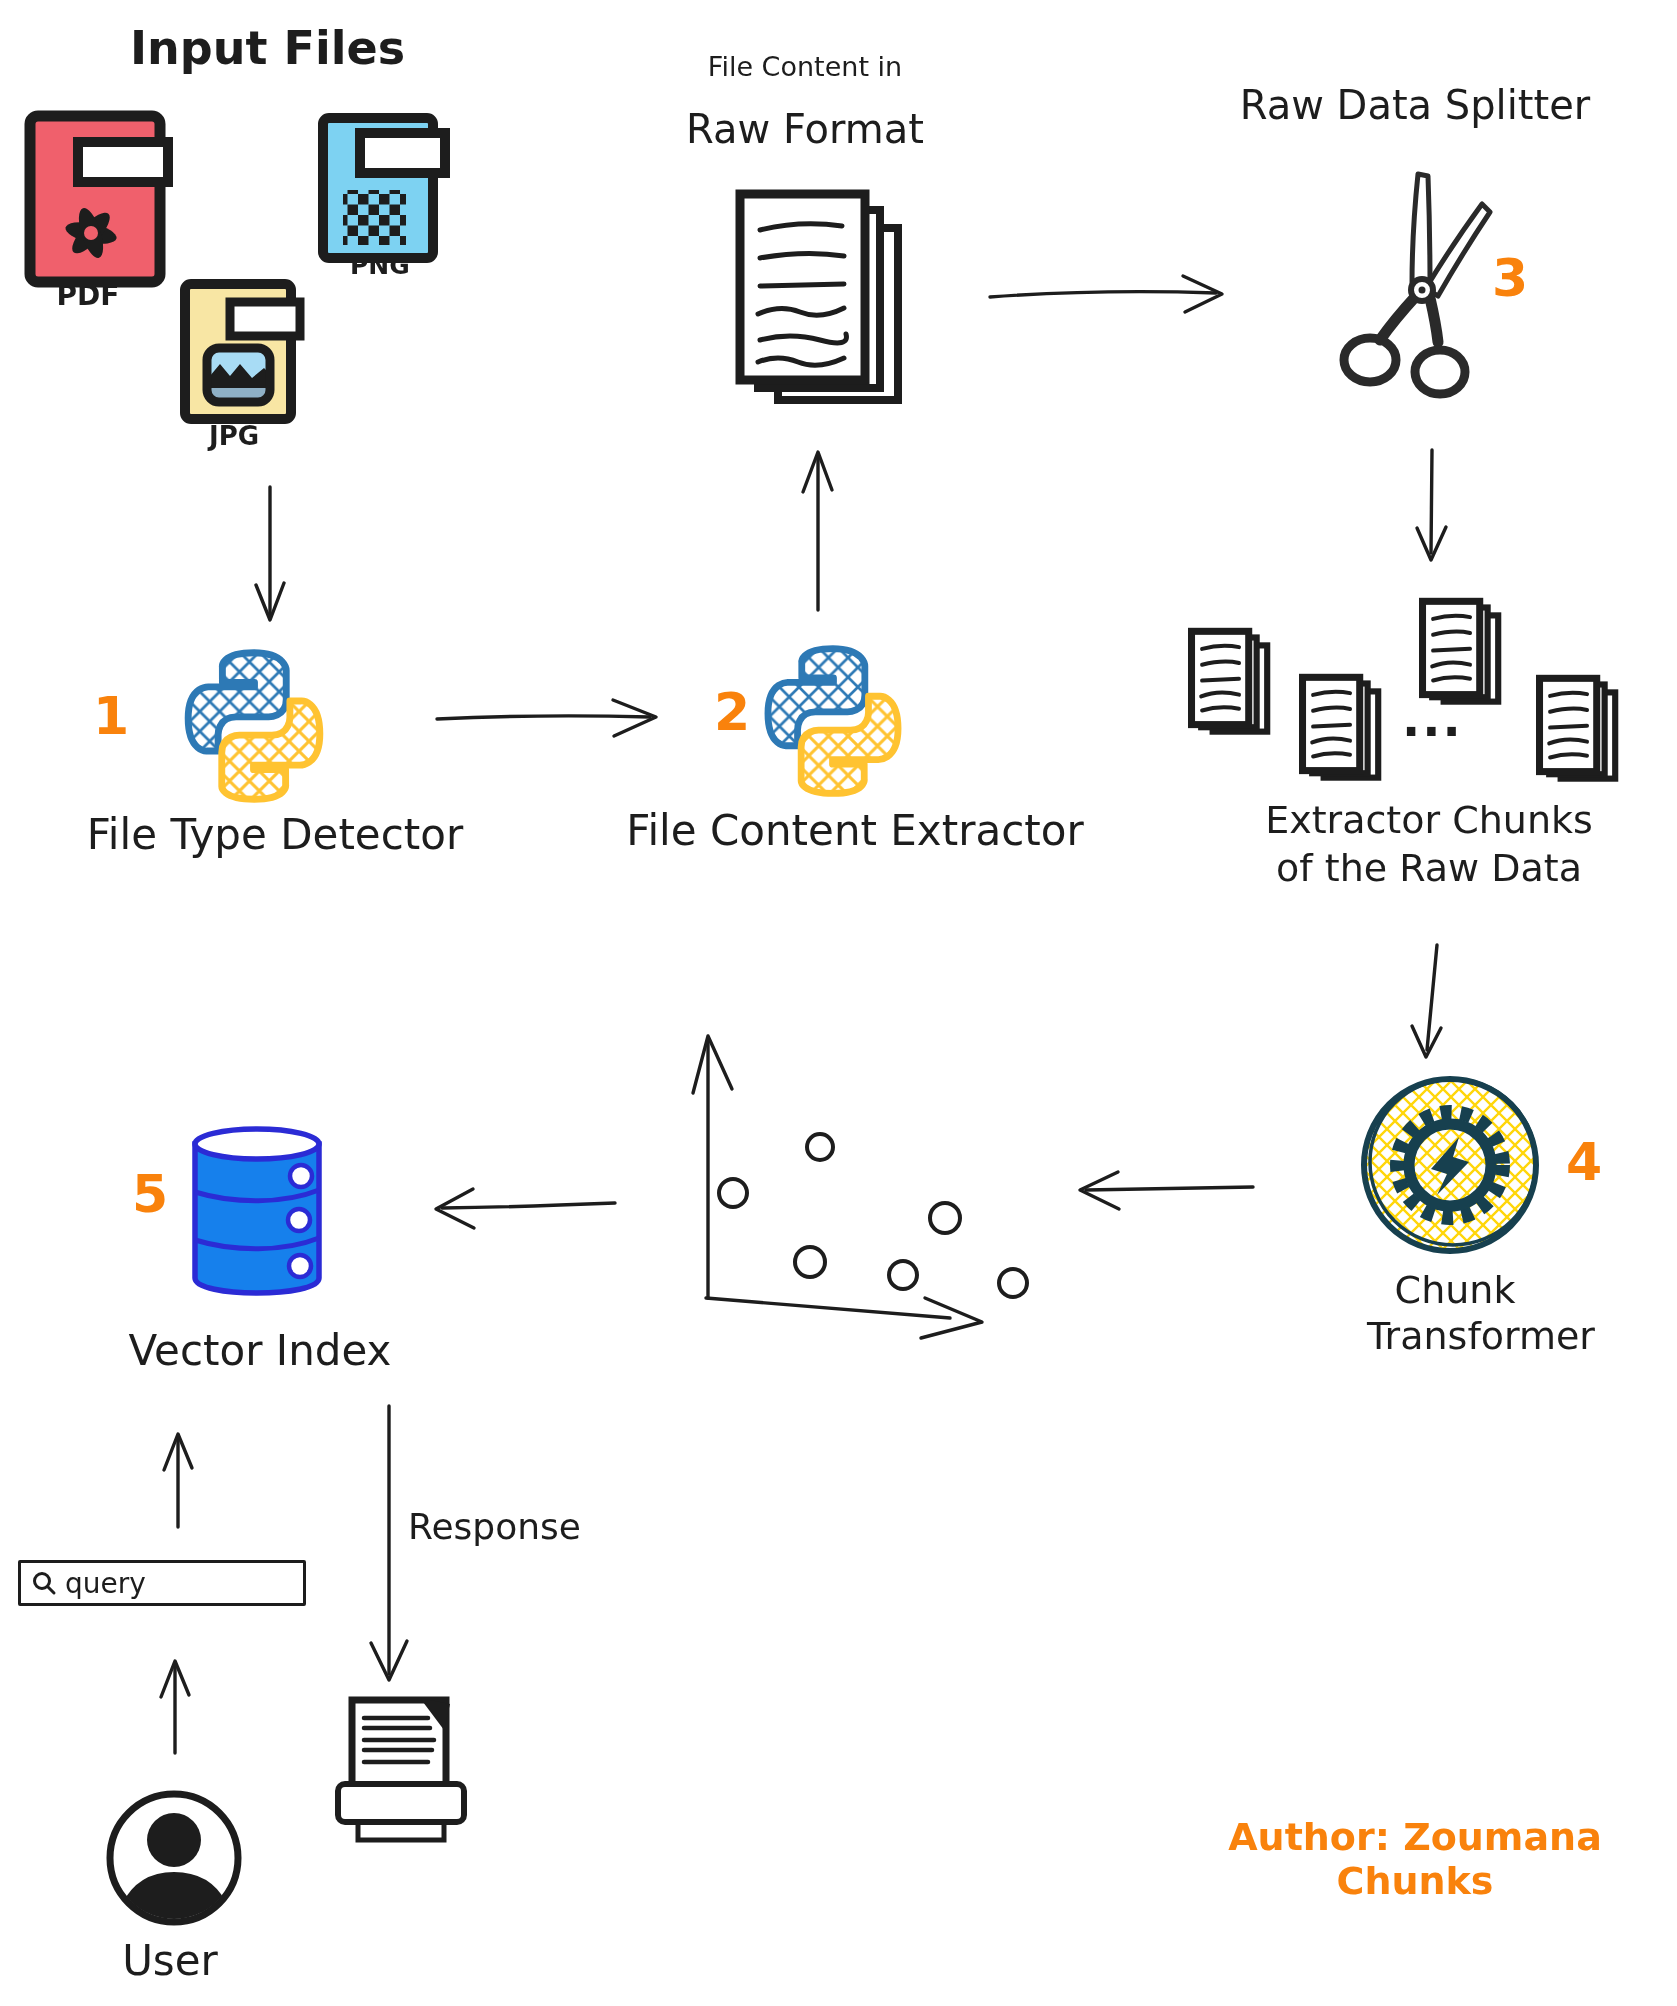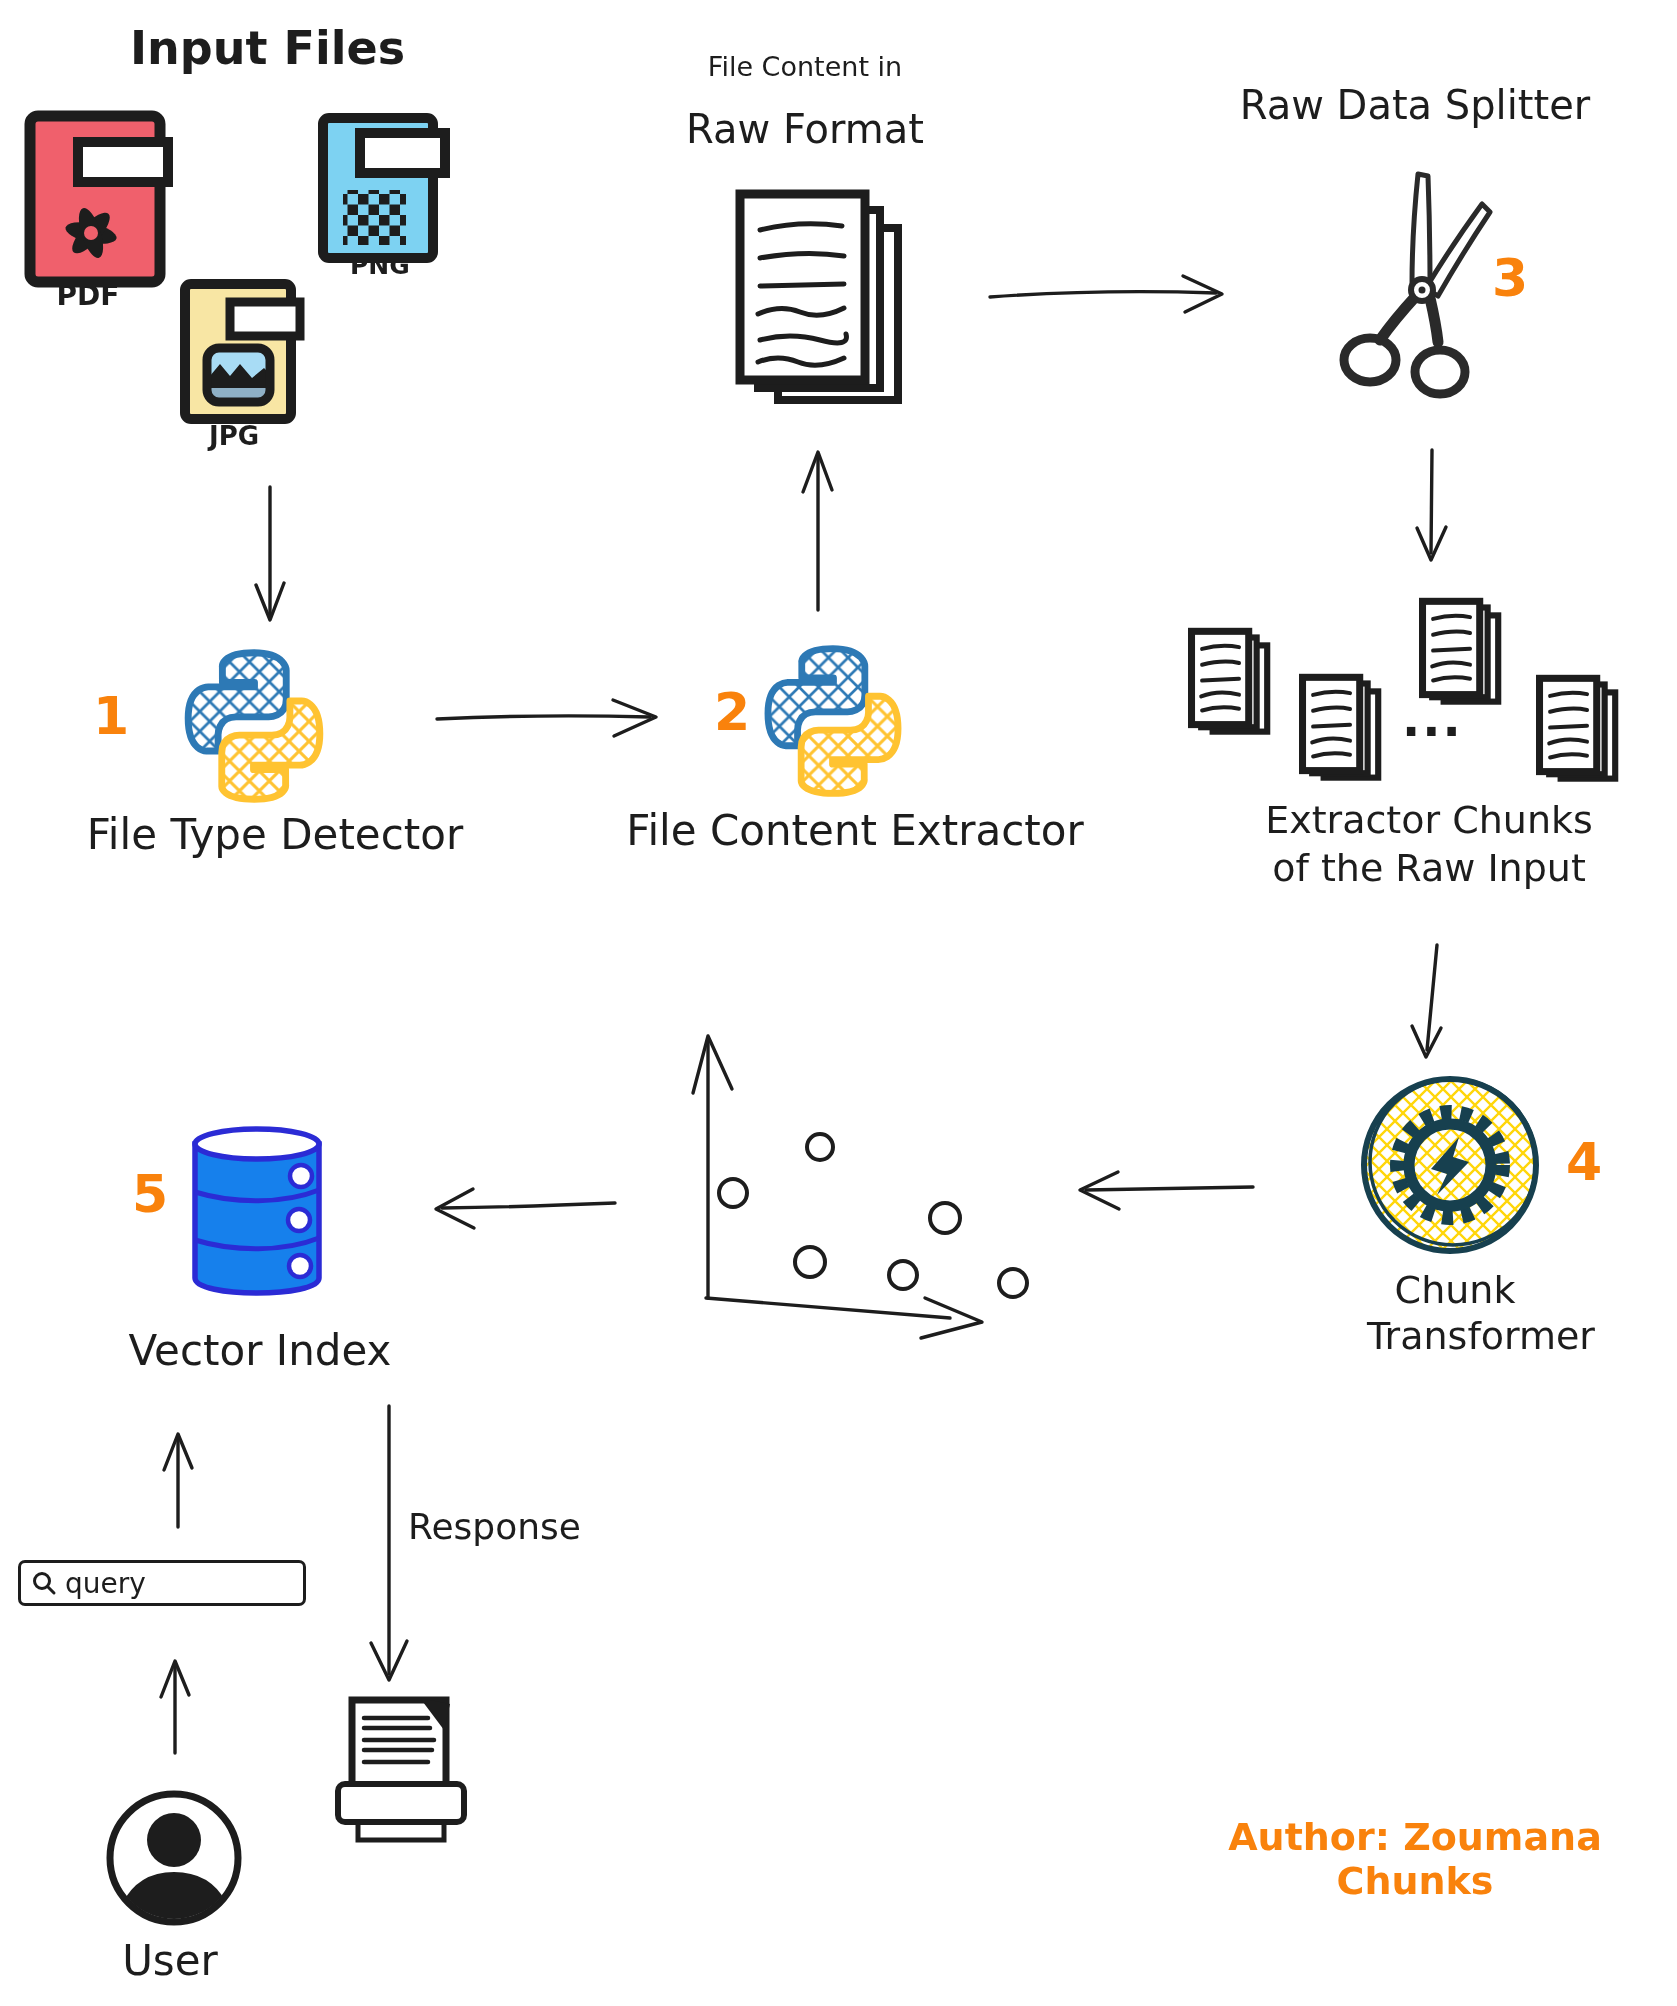--- a/index.html
+++ b/index.html
@@ -4,21 +4,21 @@
 <style>
   html,body{margin:0;padding:0;background:#fff;}
   #canvas{position:relative;width:1677px;height:2006px;background:#ffffff;overflow:hidden;
           font-family:"DejaVu Sans",sans-serif;color:var(--ink,#1d1d1d);padding-left:31px;}
   .lbl{position:absolute;text-align:center;line-height:1.08;white-space:nowrap;color:var(--ink,#1d1d1d);}
   .num{position:absolute;font-weight:bold;font-size:52px;color:var(--accent_orange,#F9820C);text-align:center;}
   .badge-txt{position:absolute;text-align:center;font-weight:bold;color:var(--ink,#1d1d1d);}
   .abs{position:absolute;}
   svg{overflow:visible;display:block;}
   #query-box{position:absolute;left:18px;top:1560px;width:288px;height:46px;background:#fff;
-             border:3.5px solid var(--ink,#1d1d1d);border-radius:7px;display:flex;align-items:center;
+             border:3.5px solid var(--ink,#1d1d1d);border-radius:2px;display:flex;align-items:center;
              gap:8px;padding-left:10px;box-sizing:border-box;}
   #query-box span{font-size:28px;}
   .author{position:absolute;left:1185px;top:1815px;width:460px;text-align:center;font-size:38px;
           font-weight:bold;color:var(--accent_orange,#F9820C);}
 </style>
 </head>
 <body>
 
 <div id="canvas">
 
@@ -54,21 +54,21 @@
   <div class="num" style="left:88px;top:686px;width:46px;">1</div>
   <div class="num" style="left:709px;top:682px;width:46px;">2</div>
   <div class="num" style="left:1487px;top:248px;width:46px;">3</div>
   <div class="num" style="left:1561px;top:1132px;width:46px;">4</div>
   <div class="num" style="left:127px;top:1164px;width:46px;">5</div>
 
   <div class="lbl" style="left:55px;top:812px;width:440px;font-size:42px;">File Type Detector</div>
   <div class="lbl" style="left:595px;top:808px;width:520px;font-size:42px;">File Content Extractor</div>
 
   <div class="lbl" style="left:1234px;top:800px;width:390px;font-size:38px;">Extractor Chunks</div>
-  <div class="lbl" style="left:1234px;top:848px;width:390px;font-size:38px;">of the Raw Input</div>
+  <div class="lbl" style="left:1234px;top:848px;width:390px;font-size:38px;">of the Raw Data</div>
   <div class="lbl" style="left:1402px;top:694px;width:60px;font-size:48px;font-weight:bold;letter-spacing:2px;">...</div>
 
   <div class="lbl" style="left:1315px;top:1270px;width:280px;font-size:38px;">Chunk</div>
   <div class="lbl" style="left:1315px;top:1316px;width:280px;font-size:38px;text-align:right;">Transformer</div>
 
 
   <div class="lbl" style="left:115px;top:1328px;width:290px;font-size:42px;">Vector Index</div>
 
   <div class="lbl" style="left:408px;top:1508px;width:220px;font-size:36px;text-align:left;">Response</div>
 

